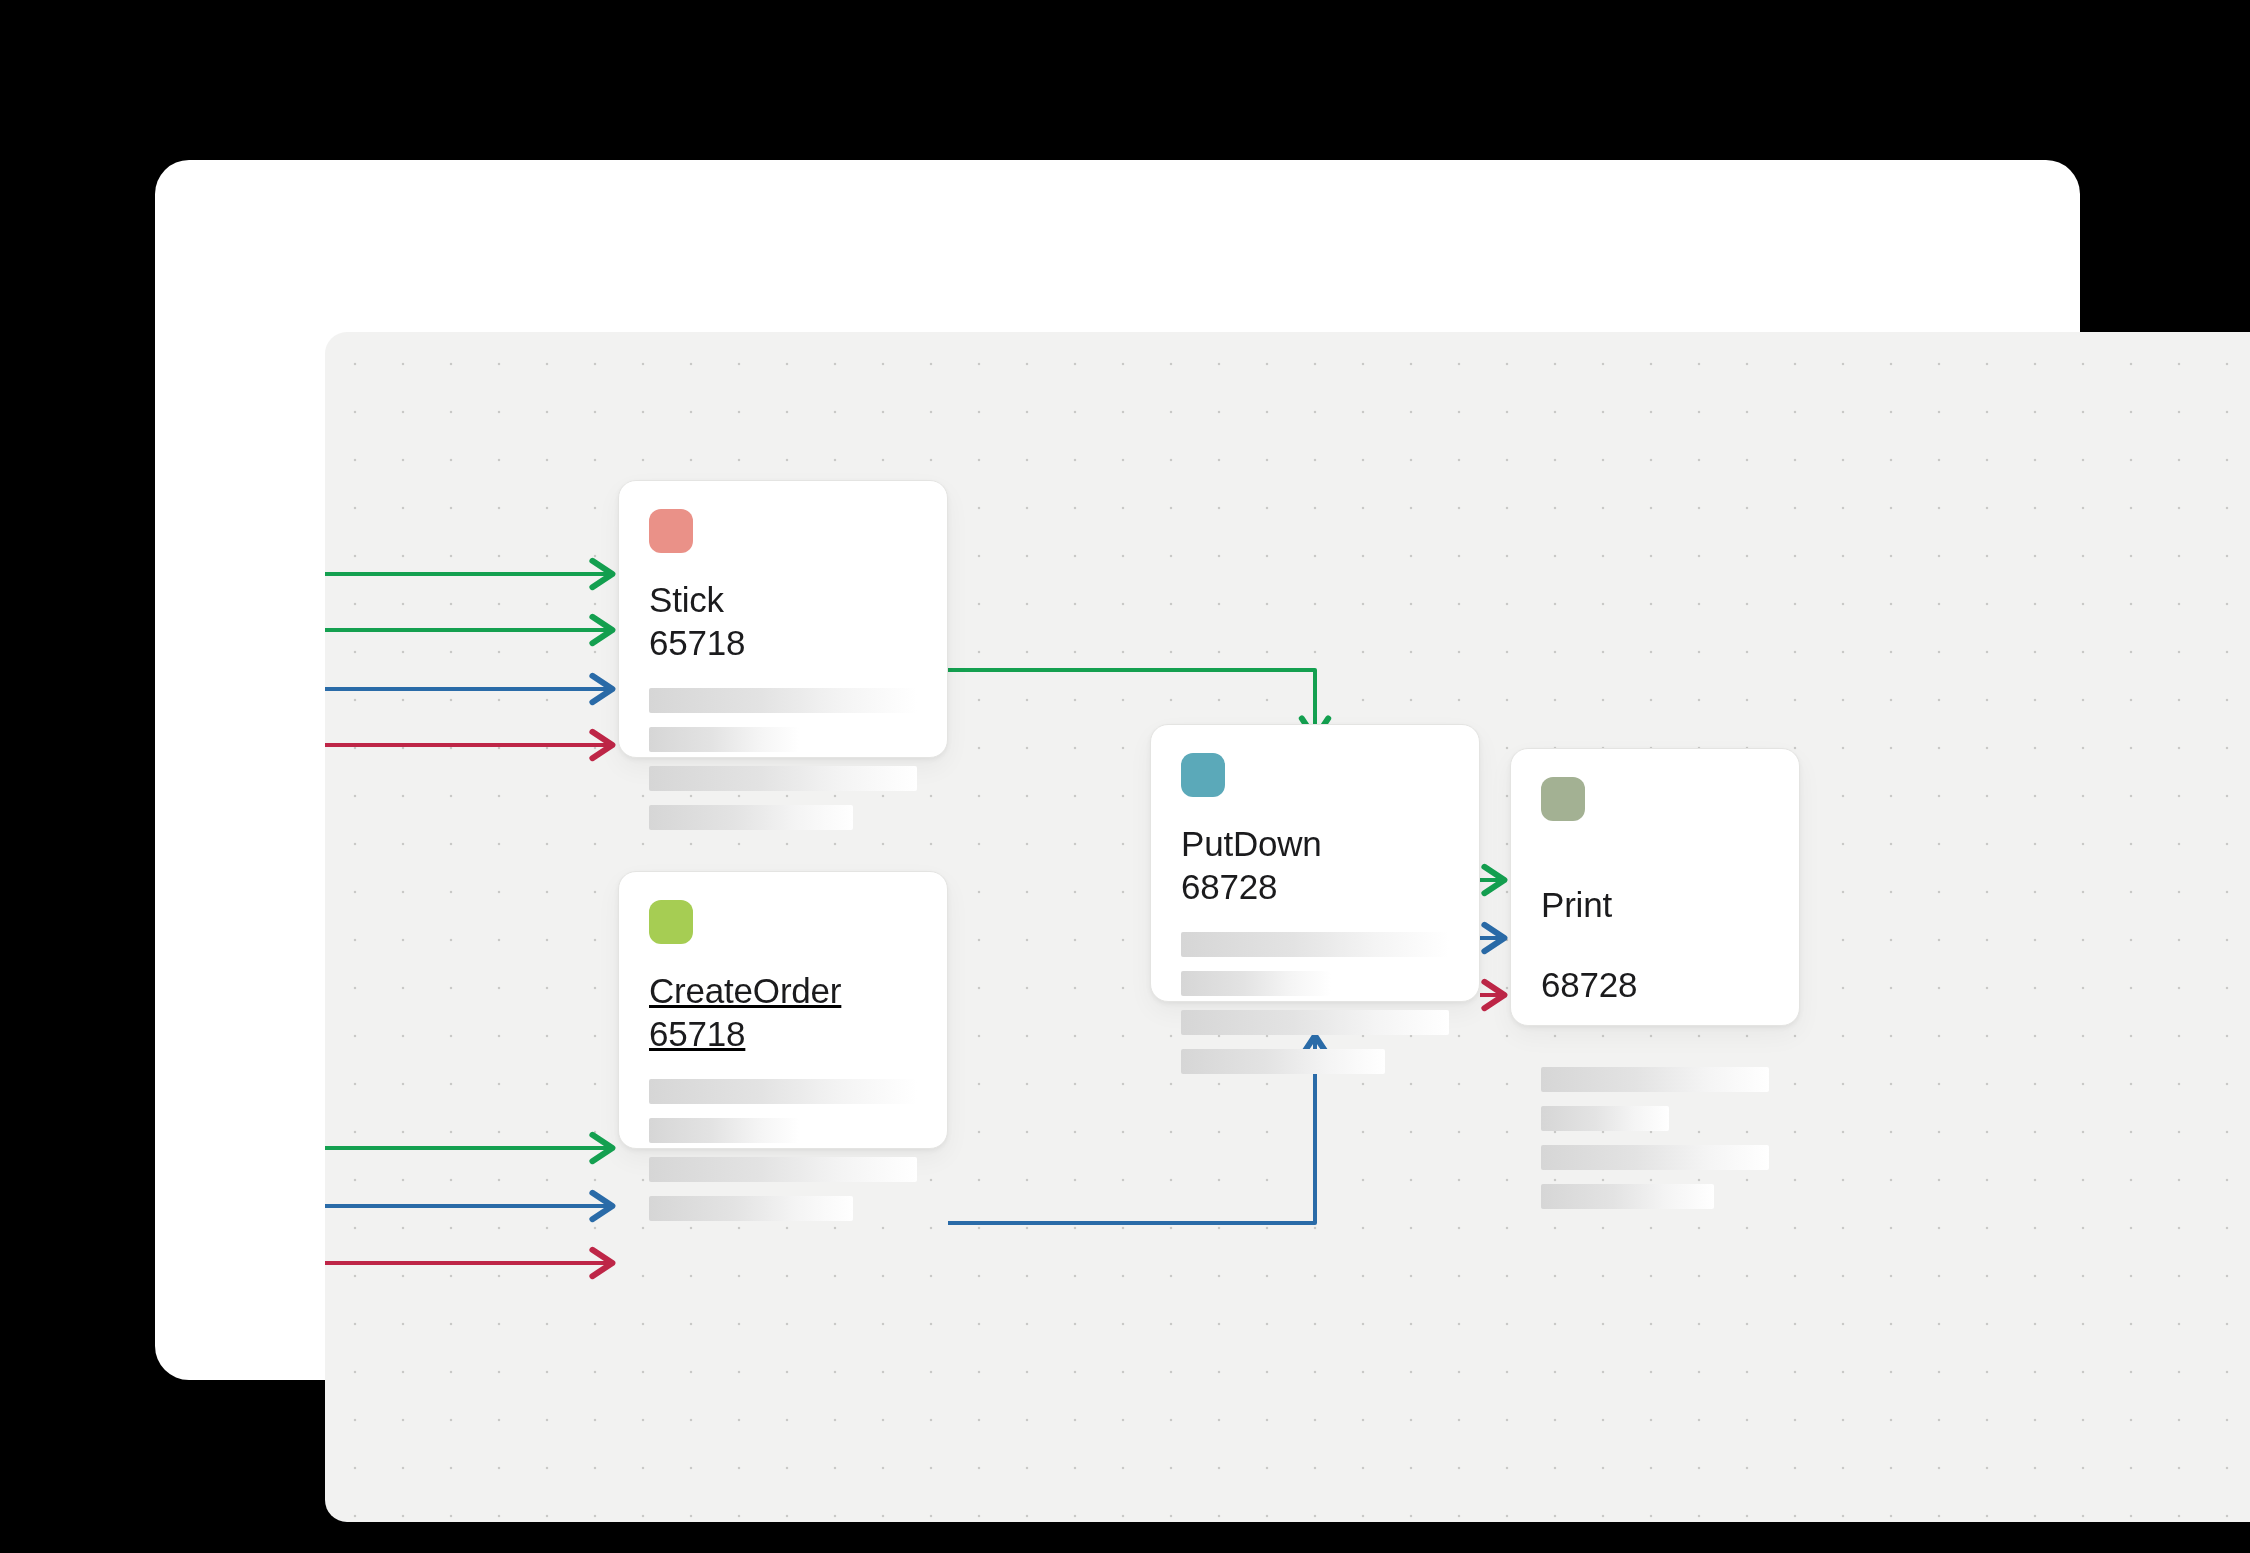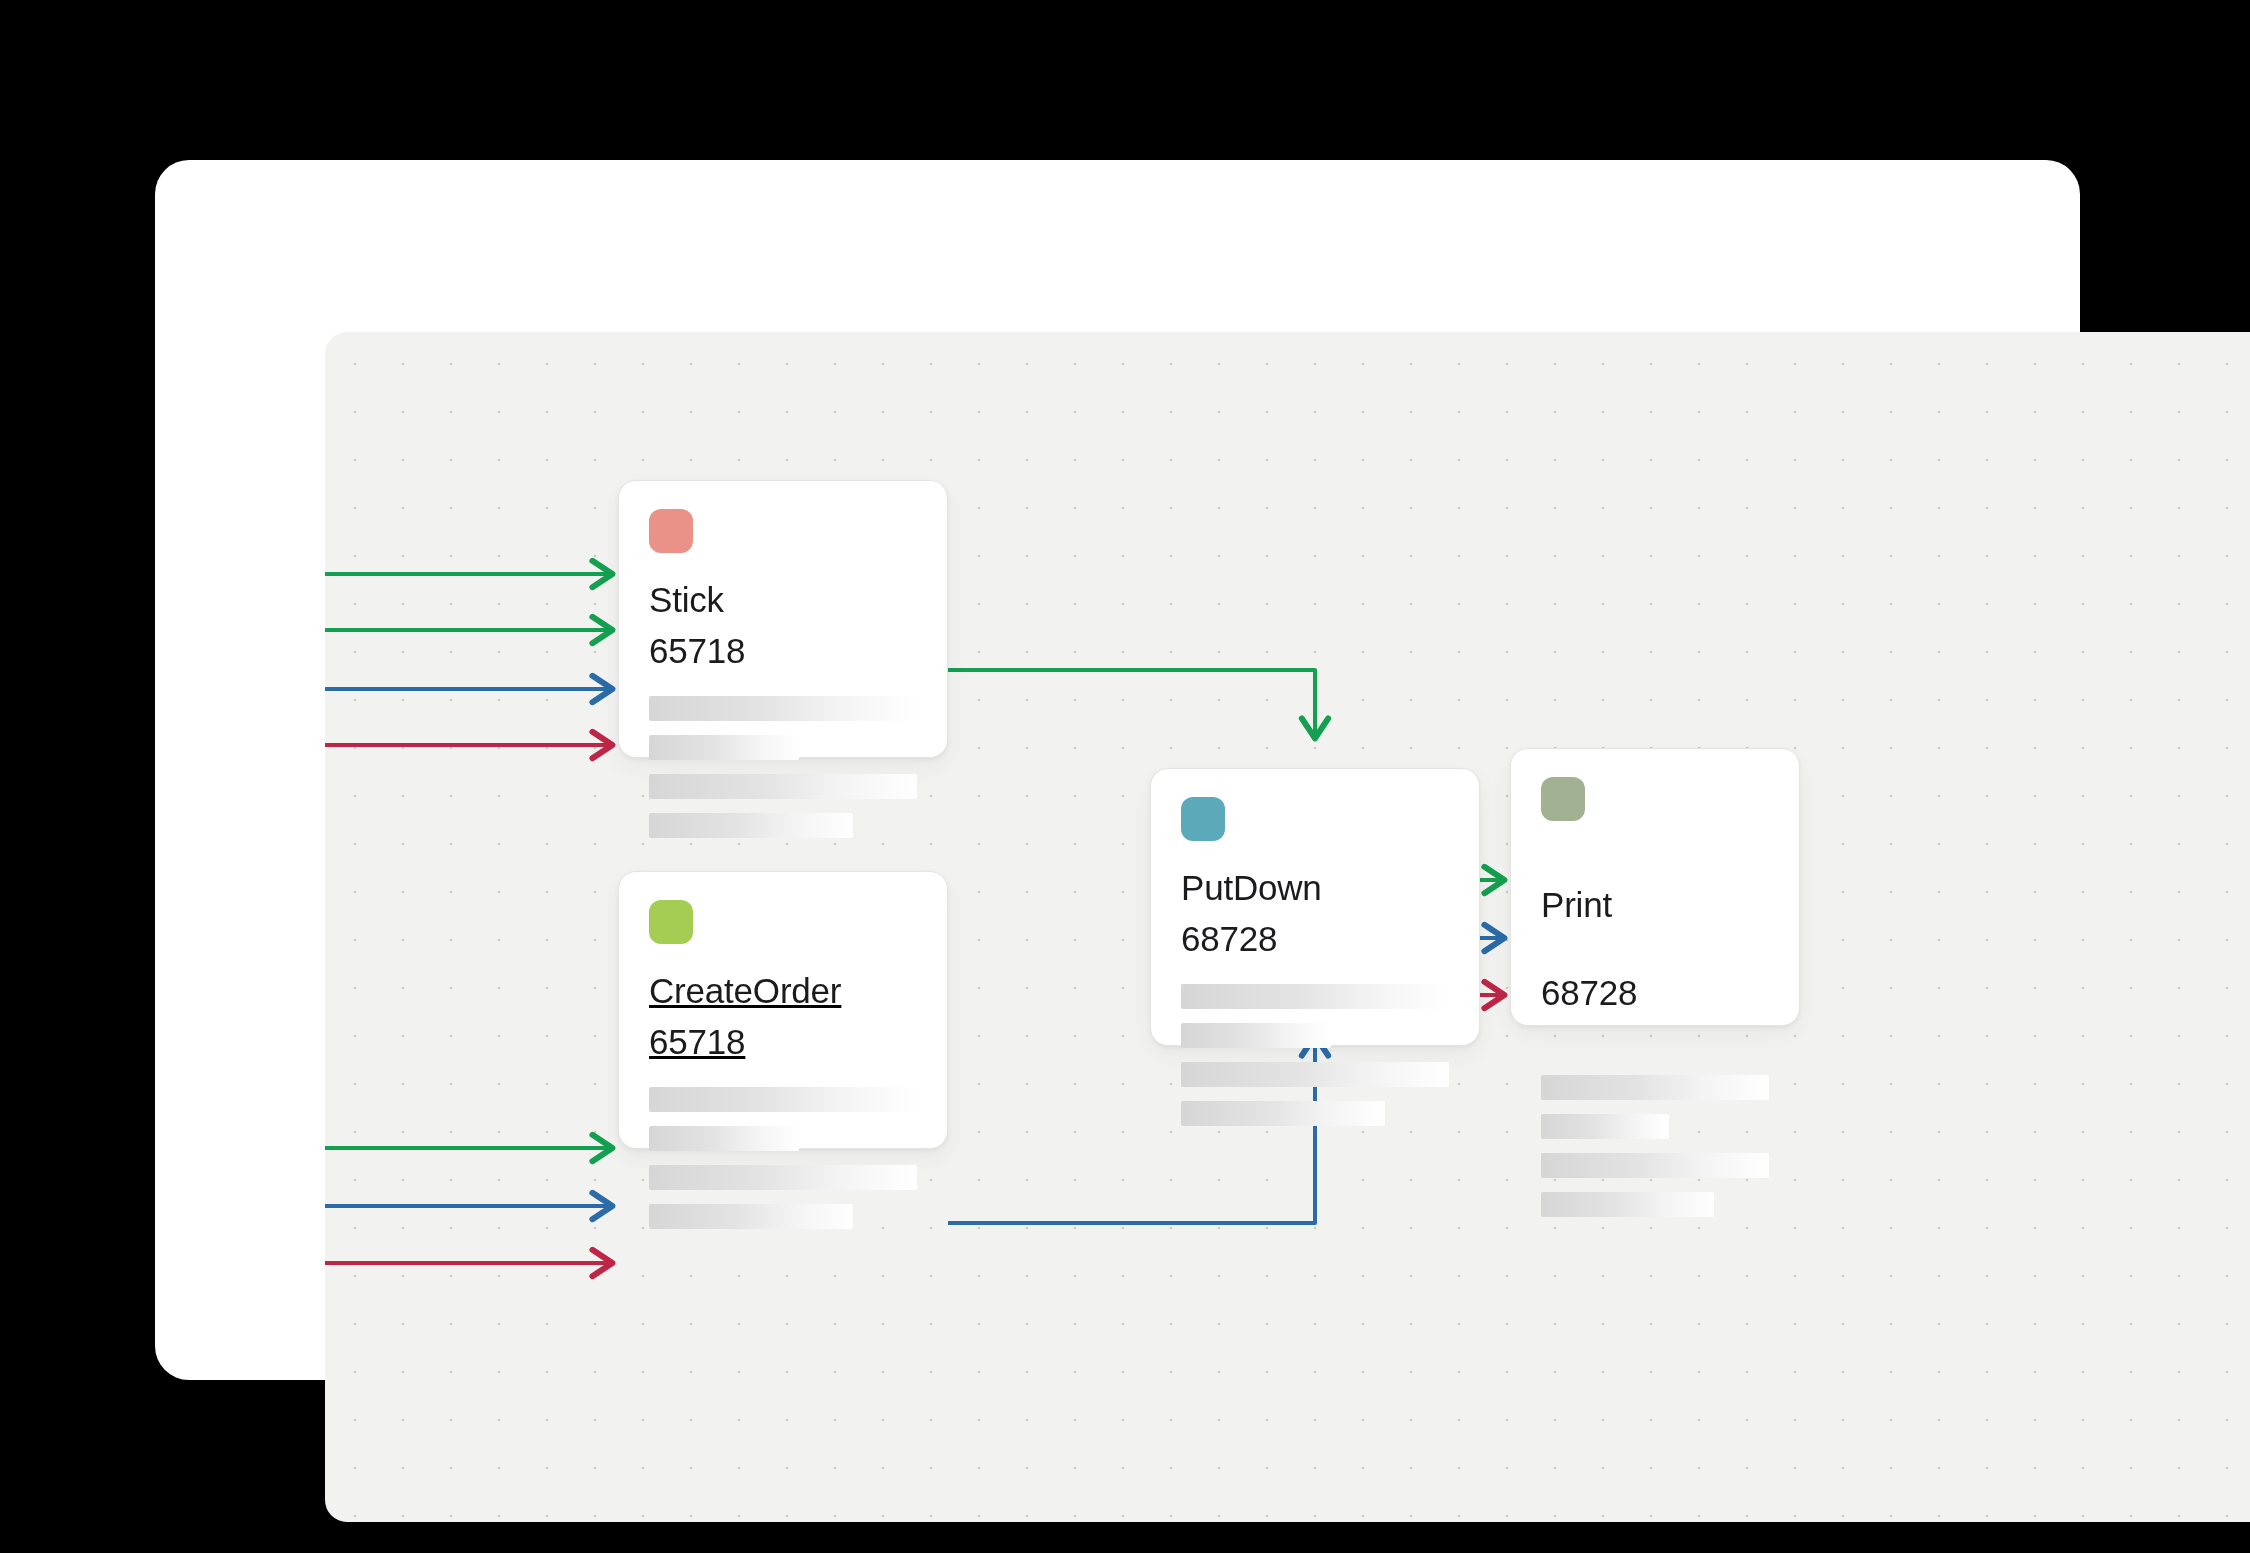--- a/index.html
+++ b/index.html
@@ -76,21 +76,21 @@
   .node-title {
     margin-top: 26px;
     font-size: 35px;
     line-height: 1.18;
     color: #1b1b1d;
     letter-spacing: -0.2px;
     white-space: nowrap;
   }
 
   .node-subtitle {
-    margin-top: 10px;
+    margin-top: 2px;
     font-size: 35px;
     line-height: 1.18;
     color: #1b1b1d;
     letter-spacing: -0.2px;
     white-space: nowrap;
   }
 
   .skeletons {
     margin-top: 24px;
     display: flex;
@@ -100,21 +100,21 @@
 
   .skel {
     height: 25px;
     border-radius: 2px;
     background-image: linear-gradient(to right, #d6d6d6 0%, #e3e3e3 42%, #f4f4f4 72%, #ffffff 100%);
   }
 
   
   #node-stick      { left: 293px; top: 148px;  width: 330px; height: 278px; }
   #node-createorder{ left: 293px; top: 539px;  width: 330px; height: 278px; text-decoration: underline; }
-  #node-putdown    { left: 825px; top: 436px;  width: 330px; height: 278px; }
+  #node-putdown    { left: 825px; top: 392px;  width: 330px; height: 278px; }
   #node-print      { left: 1185px; top: 416px; width: 290px; height: 278px; gap: 37px; }
 </style>
 </head>
 <body>
 
 <div id="app">
 
   <div class="window-frame">
 
     <div class="canvas">

